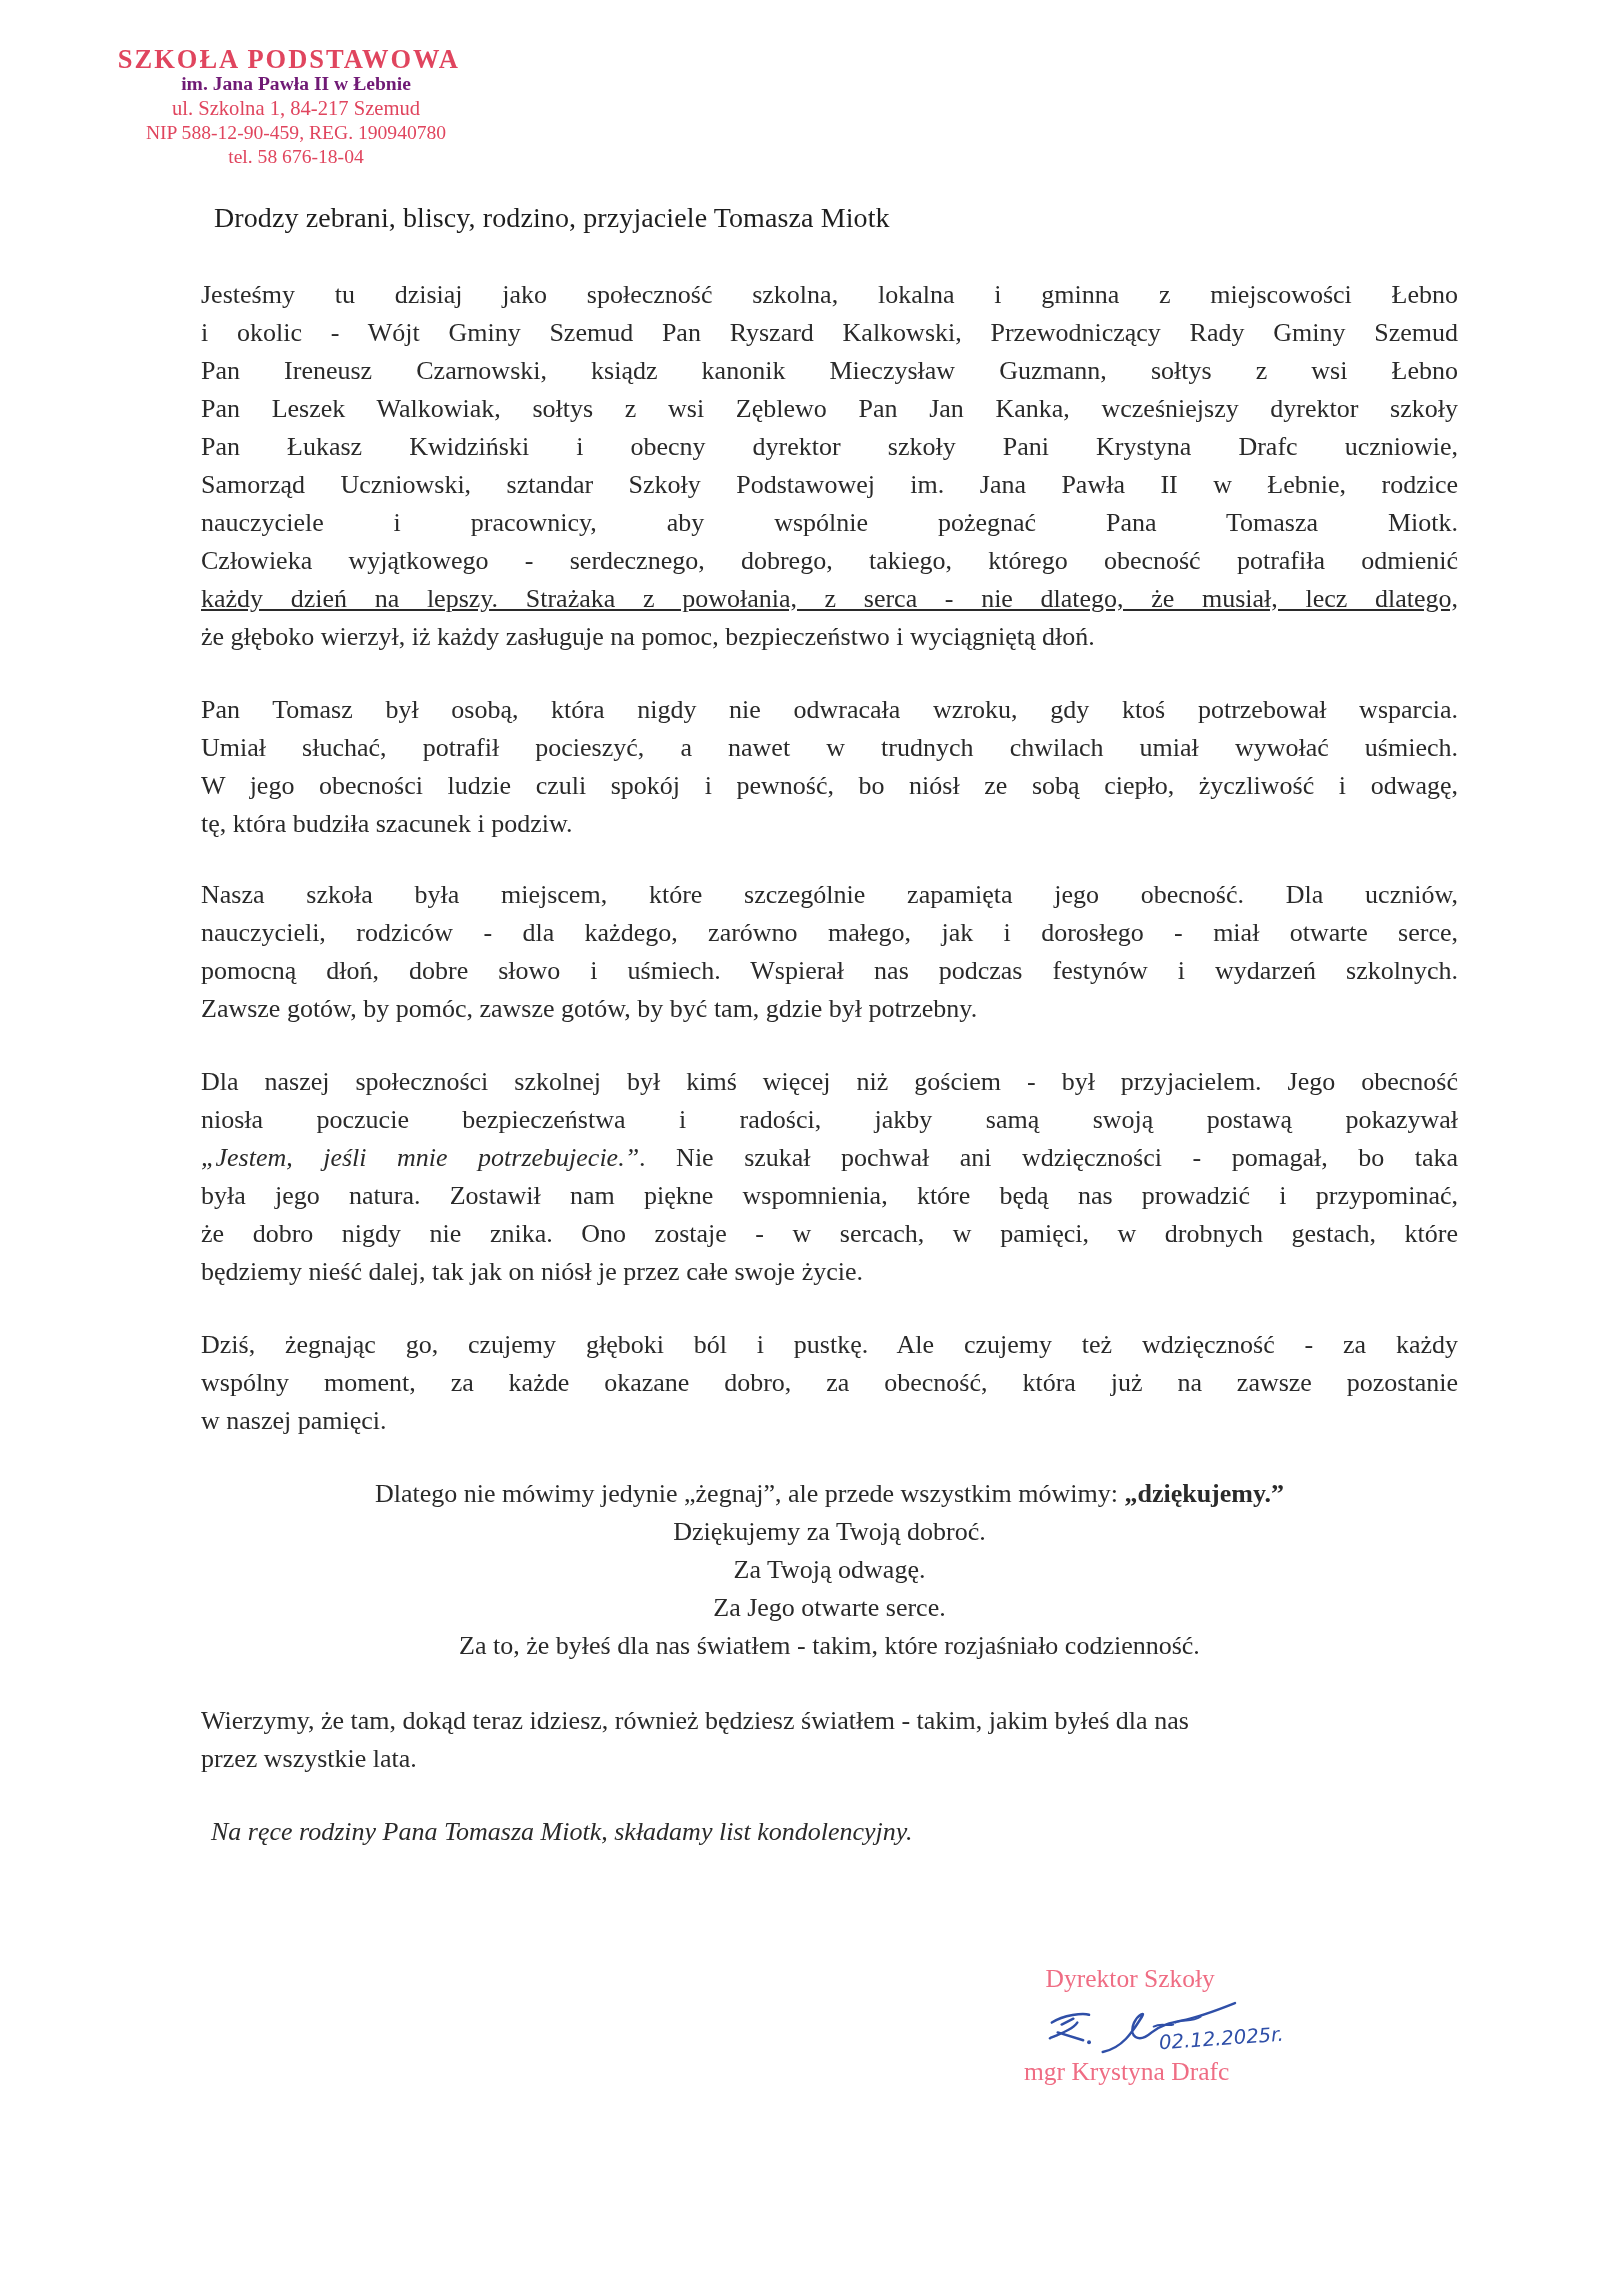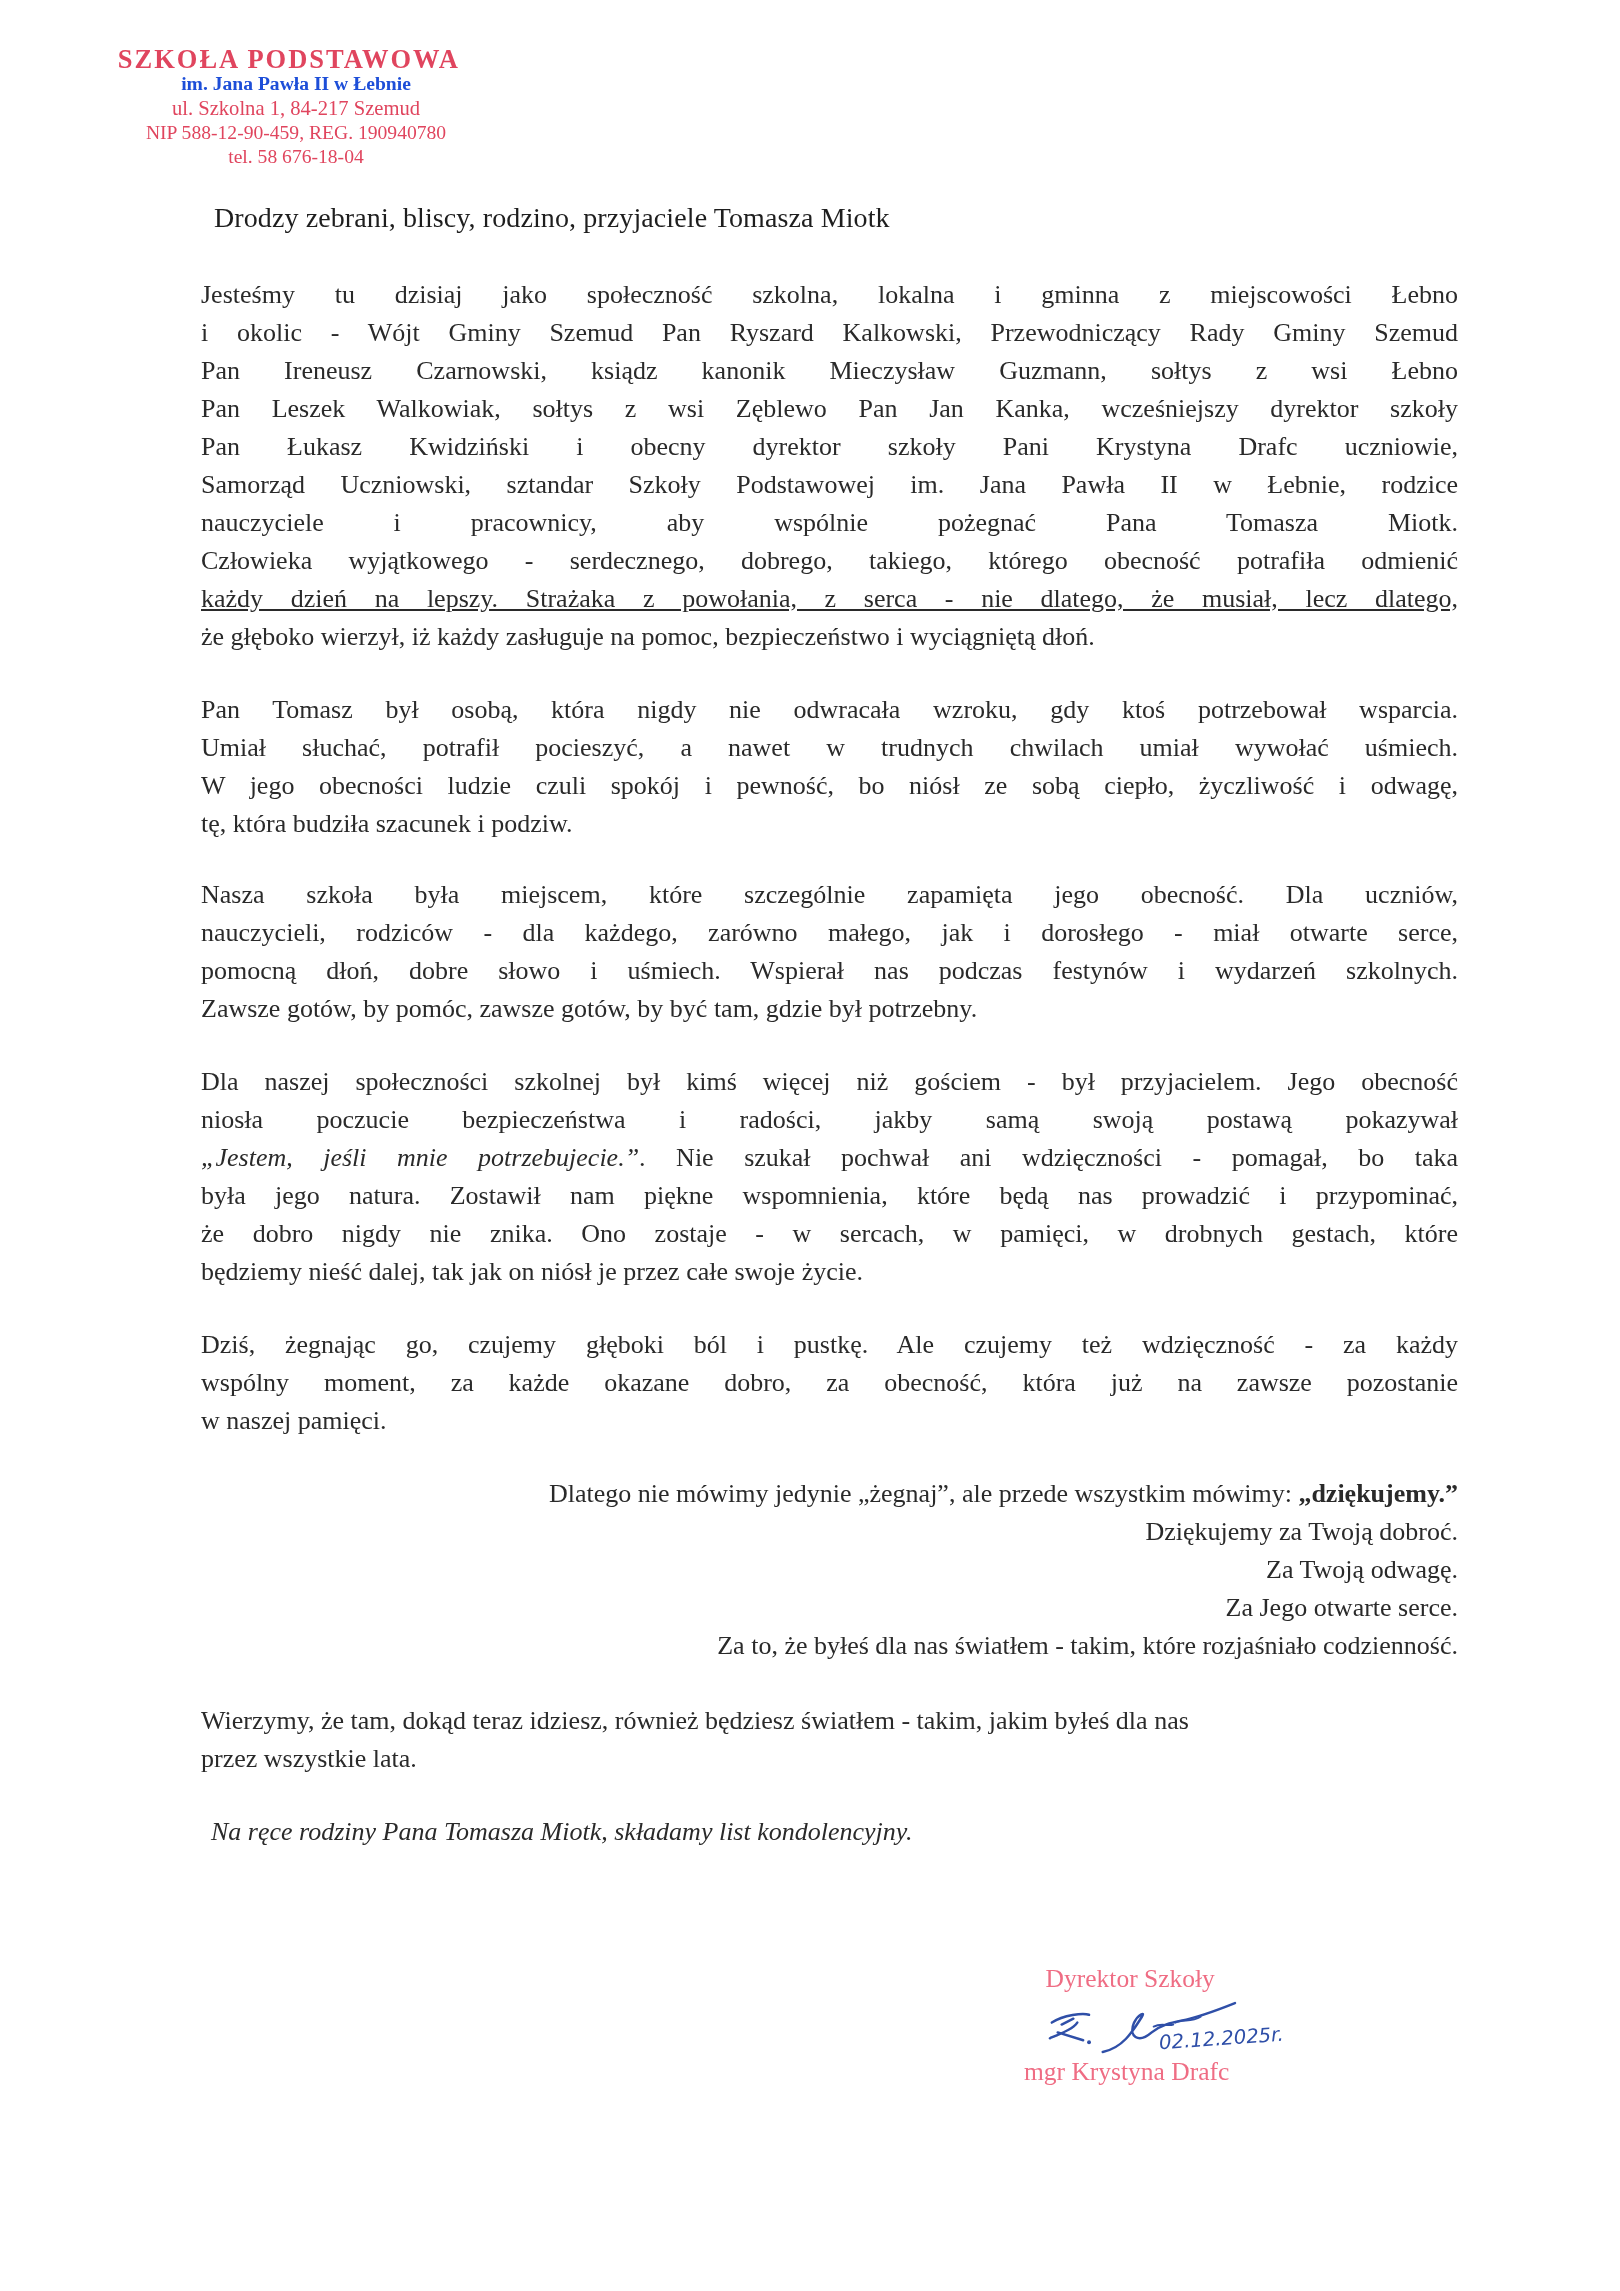--- a/index.html
+++ b/index.html
@@ -6,37 +6,37 @@
   body {
     width: 1620px; height: 2292px; position: relative; overflow: hidden;
     font-family: "Liberation Serif", serif; color: #2a2a2a;
   }
   .stamp {
     position: absolute; left: 110px; top: 47px; width: 372px;
     color: #e0455e; text-align: center; font-family: "Liberation Serif", serif;
     line-height: 24.5px;
   }
   .stamp .s1 { font-size: 26.5px; font-weight: bold; letter-spacing: 2px; text-align:left; padding-left:7.8px; }
-  .stamp .s2 { font-size: 19.6px; font-weight: bold; color:#1d4ed8; }
+  .stamp .s2 { font-size: 19.6px; font-weight: bold; color:#701a75; }
   .stamp .s3 { font-size: 20.6px; color:#e0455e; }
   .stamp .s4 { font-size: 19.6px; color:#e0455e; }
   .stamp .s5 { font-size: 19.6px; color:#e0455e; }
   .heading {
     position: absolute; left: 214px; top: 202px;
     font-size: 28px; font-weight: normal; color: #1e1e1e; letter-spacing: 0.1px;
   }
   .body {
     position: absolute; left: 201px; top: 276px; width: 1257px;
     font-size: 26px; line-height: 38px; color: #2a2a2a;
   }
   .para { text-align: justify; margin: 0 0 35px 0; }
   .para.p2 { margin-bottom: 33px; }
   .line { display: block; }
   .thanks-block { margin: 0 0 37px 0; }
-  .thanks-block .line { text-align: right; }
+  .thanks-block .line { text-align: center; }
   .italic { font-style: italic; }
   .bold { font-weight: bold; }
   .closing { margin-top: 0; }
   .signature {
     position: absolute; left: 1024px; top: 1964px; width: 294px;
     font-family: "Liberation Serif", serif; color: #ef6d84;
   }
   .sig-title { position: absolute; left: 21.6px; top: 0; font-size: 25.5px; white-space: nowrap; }
   .sig-name { position: absolute; left: 0; top: 93px; font-size: 25.5px; white-space: nowrap; }
   .sig-scribble { position: absolute; left: 19.6px; top: 29px; }

